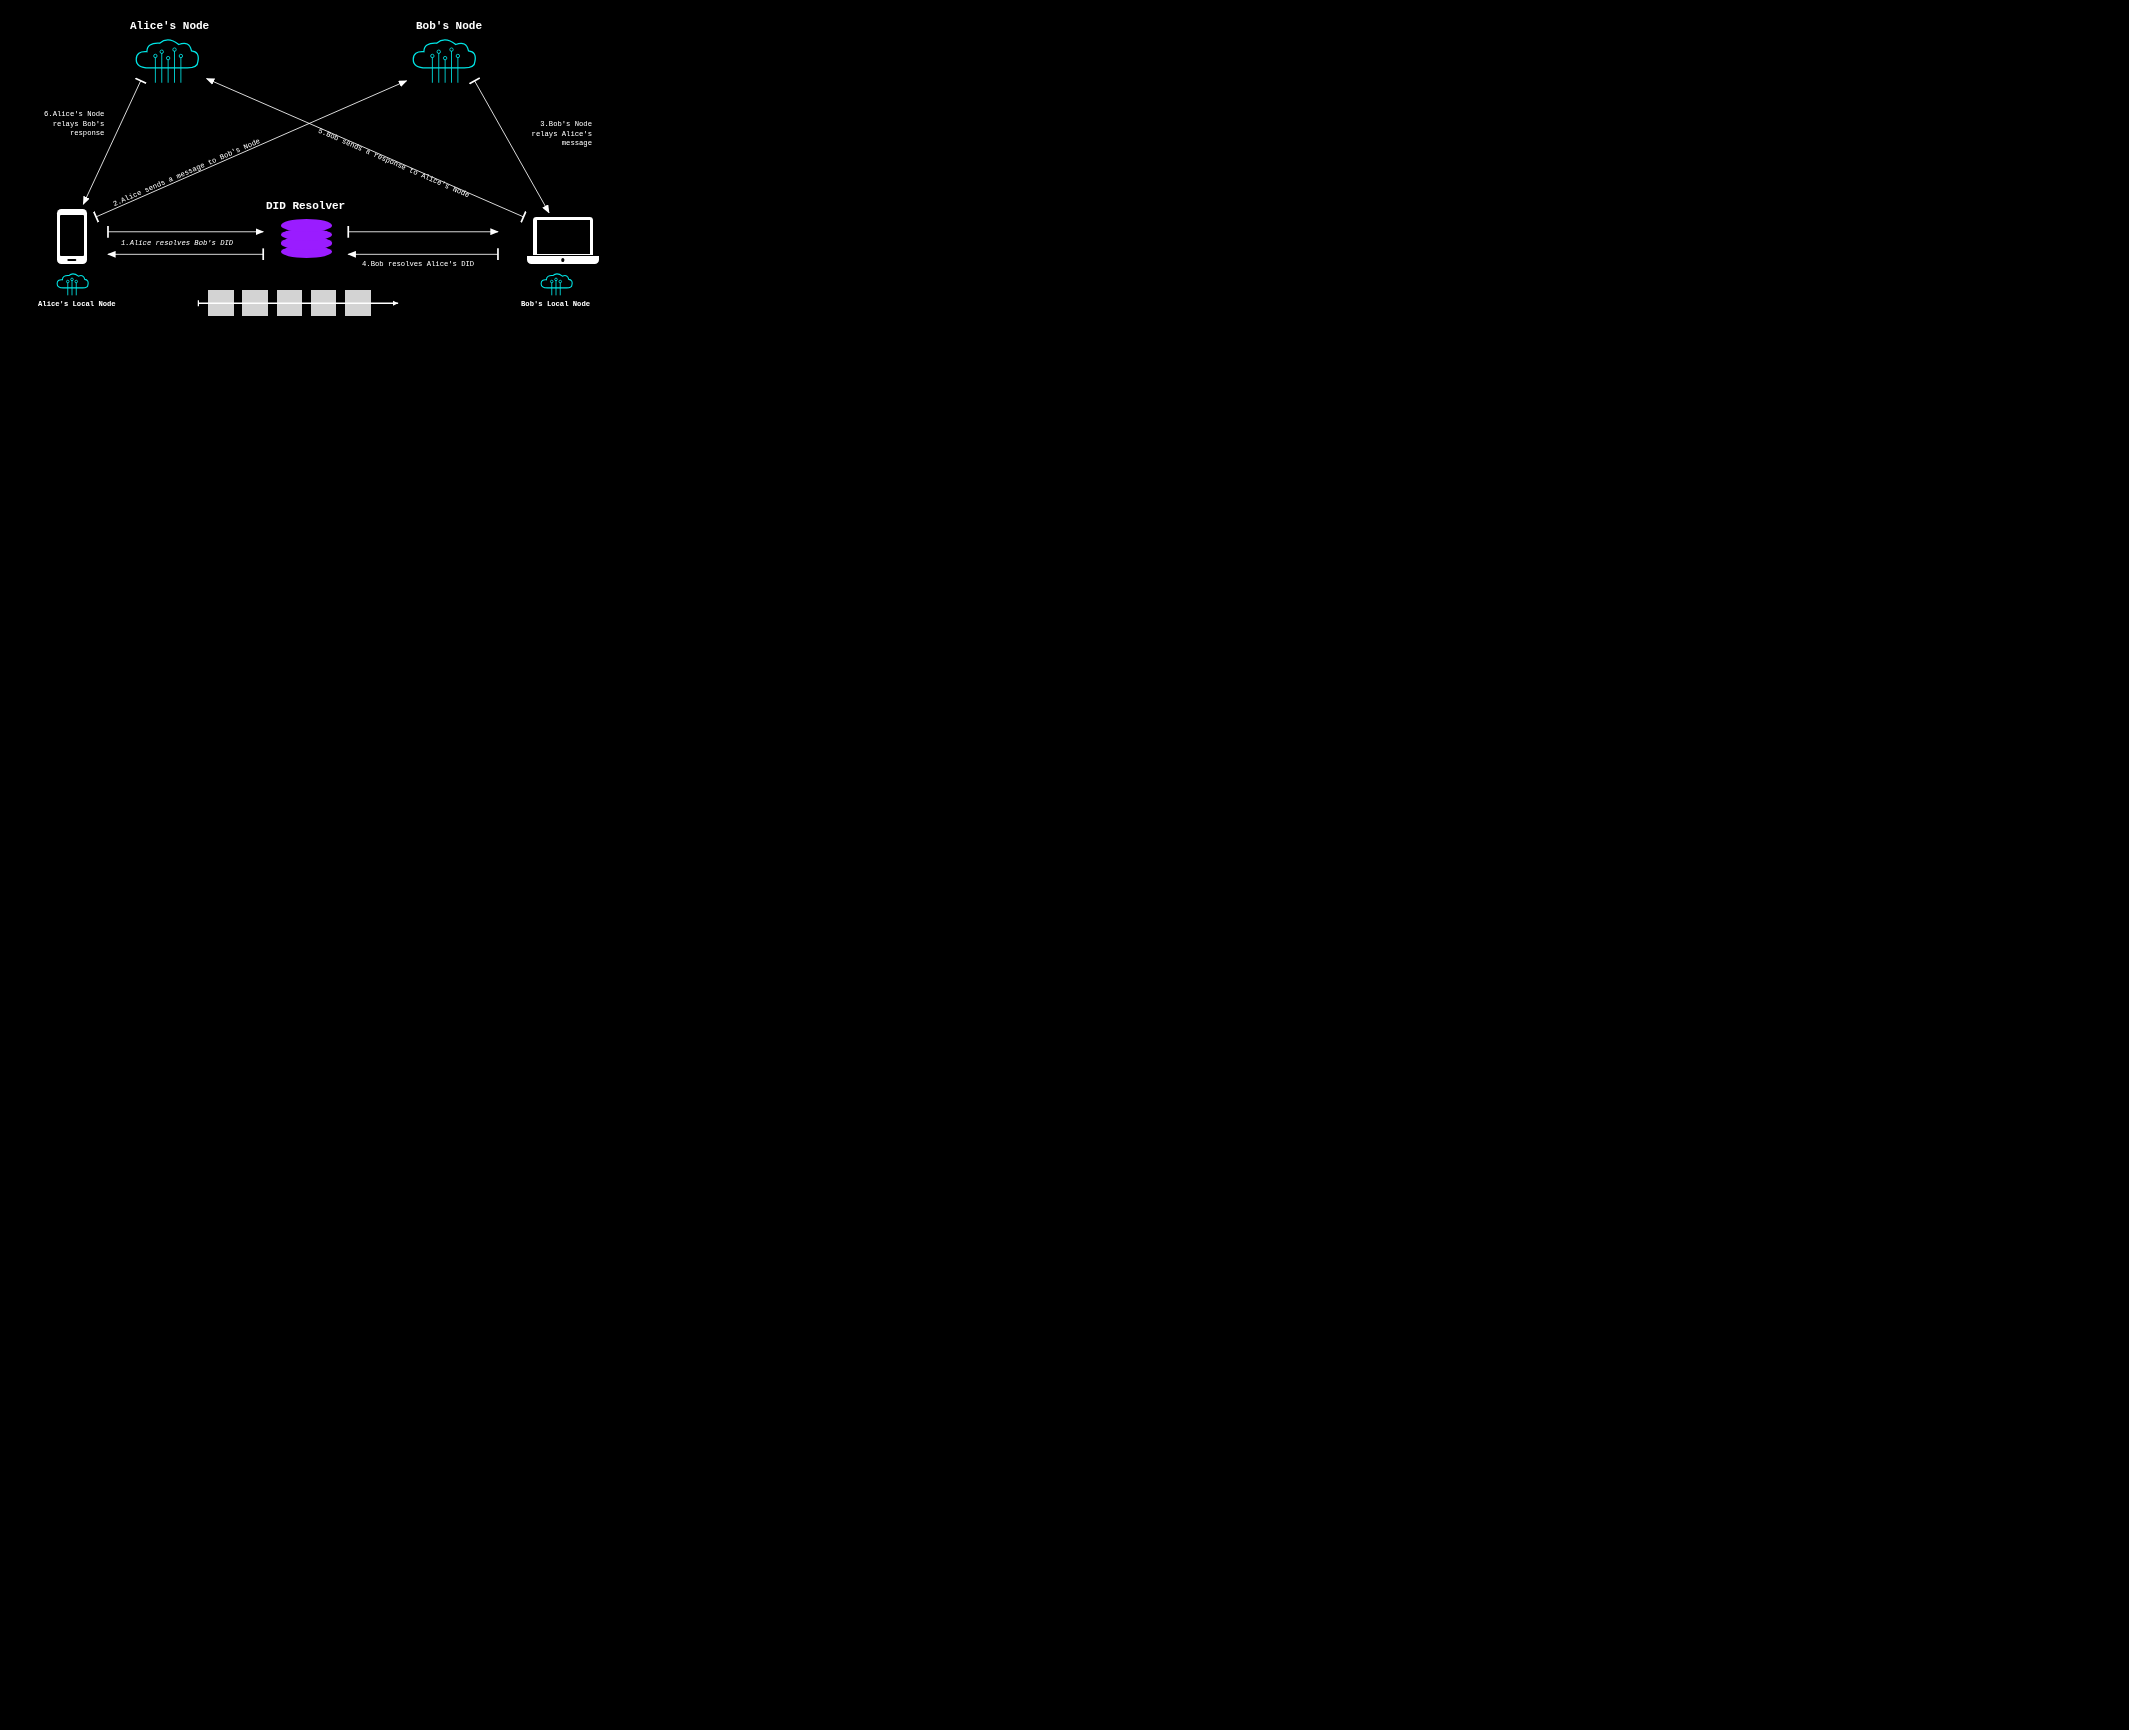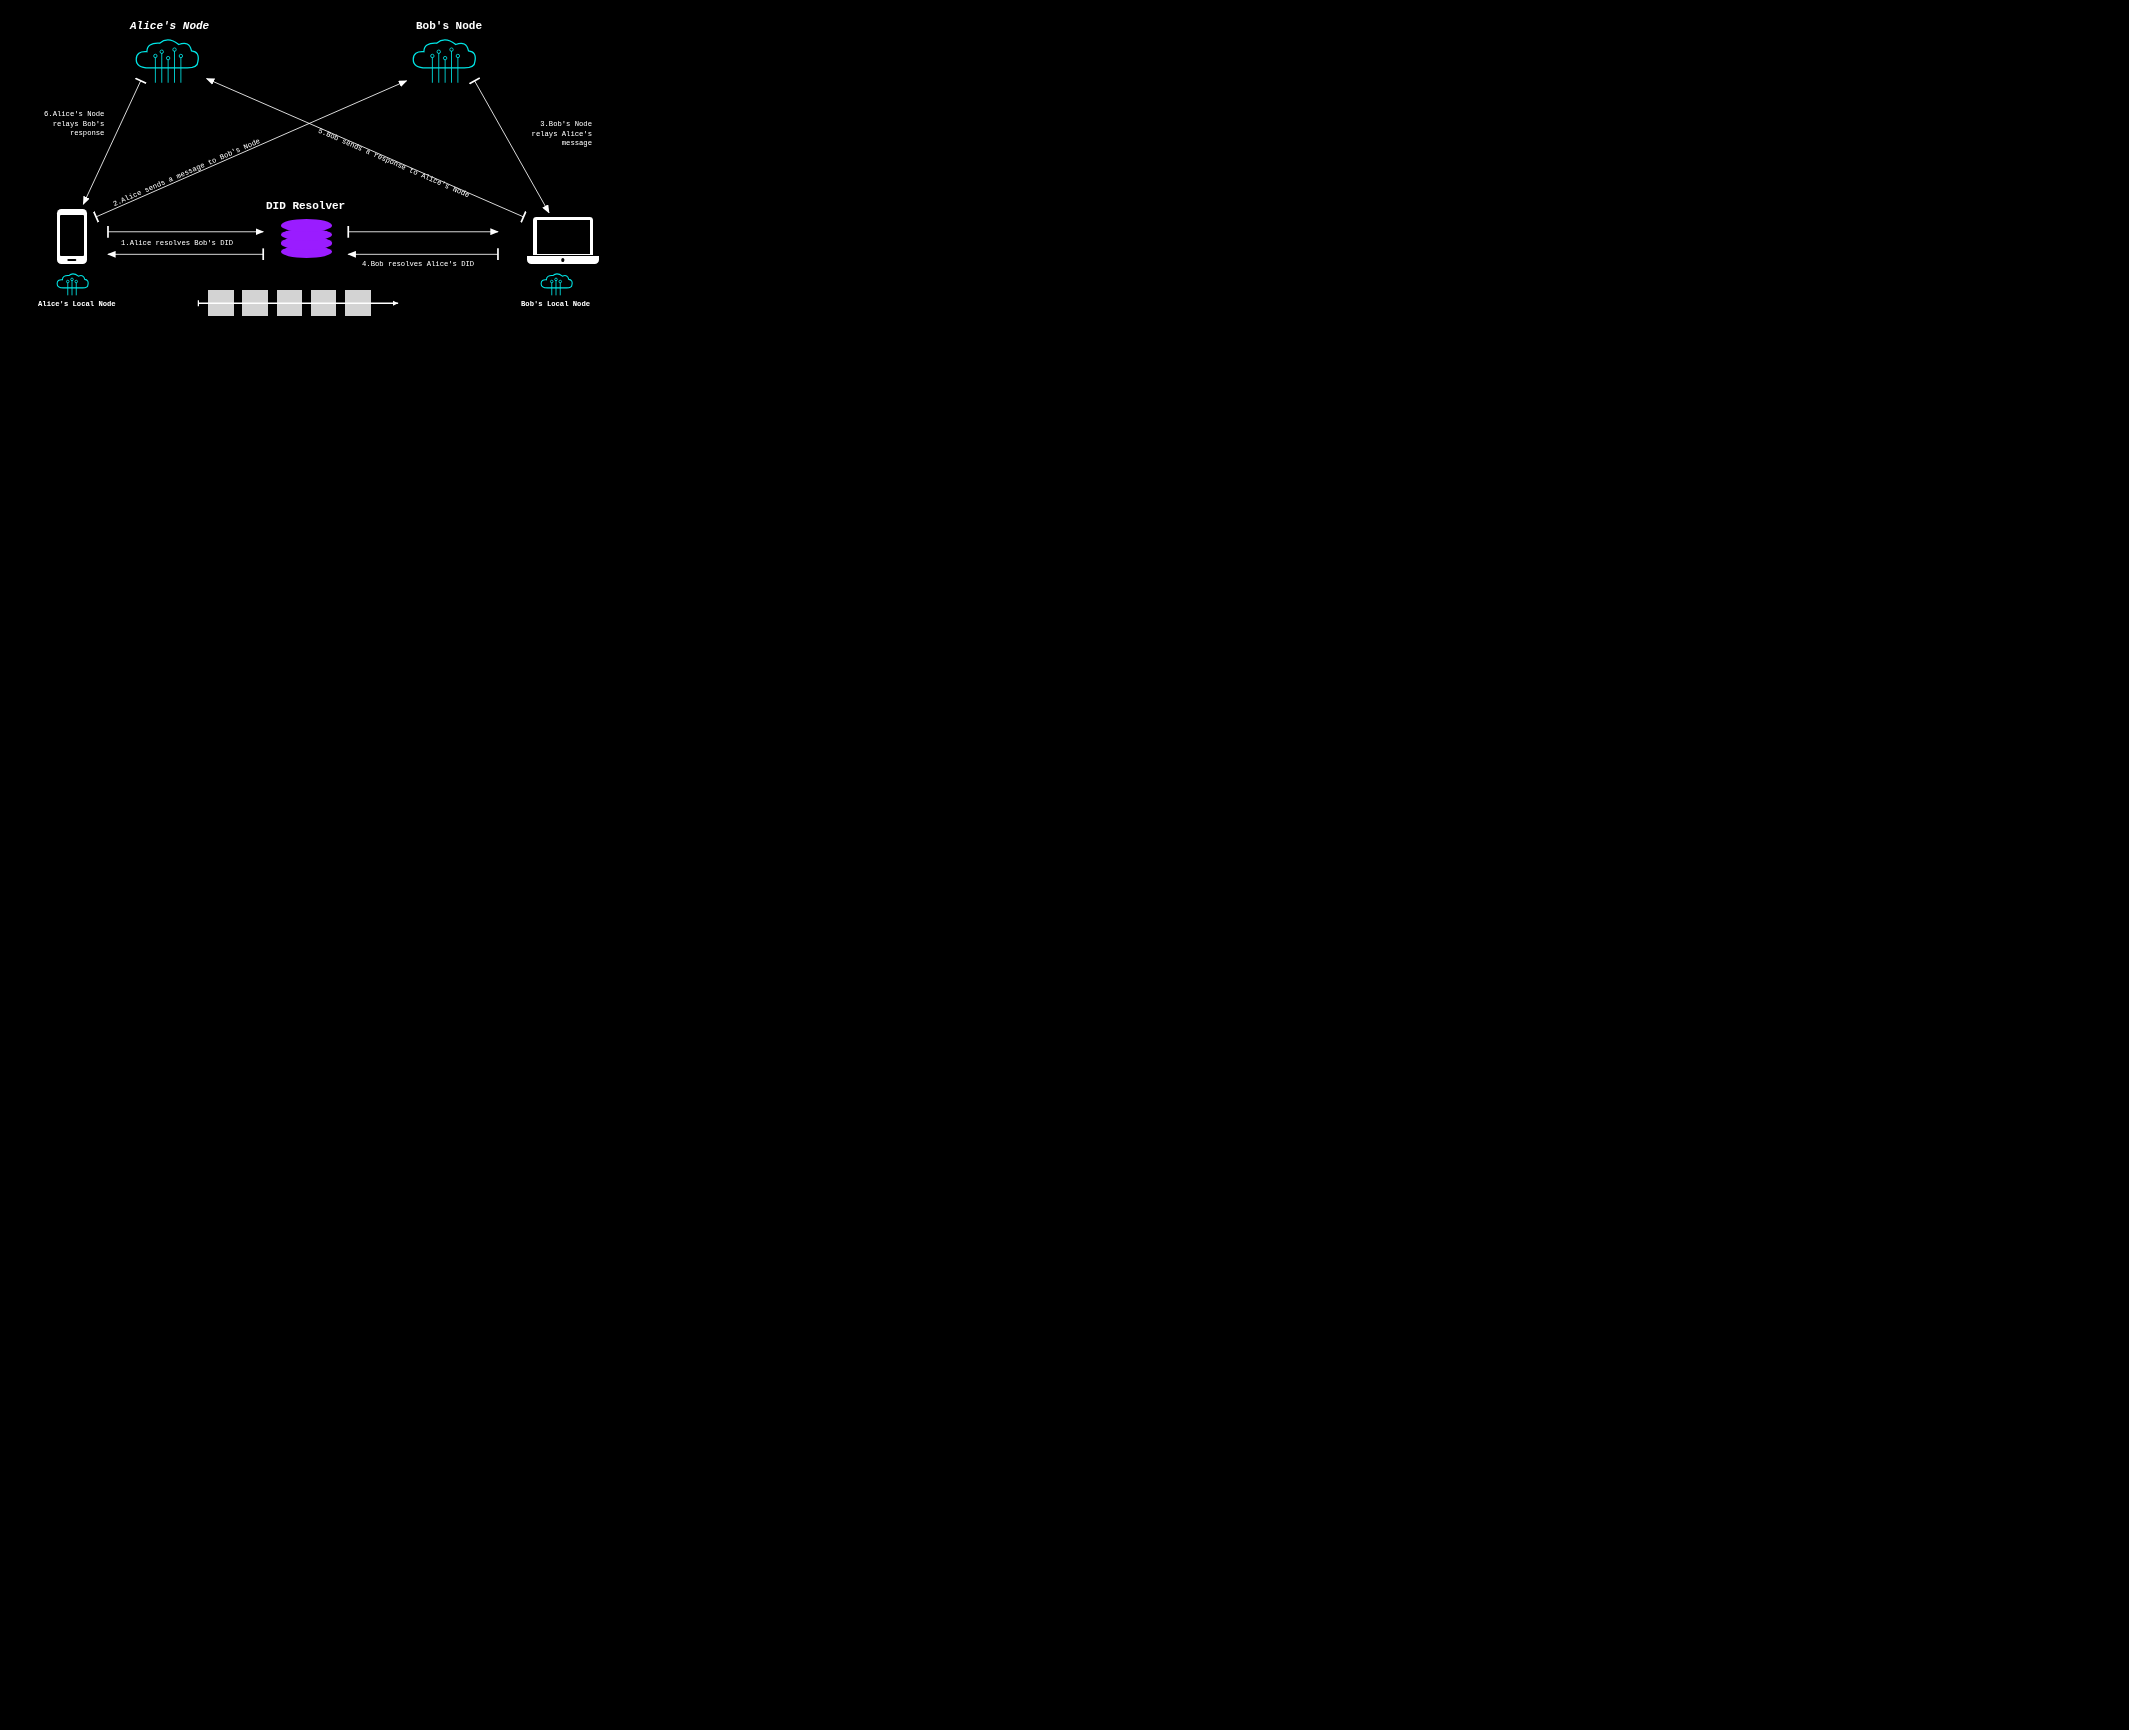--- a/index.html
+++ b/index.html
@@ -178,21 +178,21 @@
     color: #fff;
     white-space: nowrap;
     transform-origin: left bottom;
   }
 </style>
 </head>
 <body>
 
 <div class="diagram">
 
-  <div class="node-label" style="left:130px; top:20.4px;font-style:italic;">Alice's Node</div>
+  <div class="node-label" style="left:130px; top:20.4px;">Alice's Node</div>
   <div class="node-label" style="left:416px; top:20.4px;">Bob's Node</div>
   <div class="node-label" style="left:266px; top:200px;">DID Resolver</div>
 
   <svg class="cloud" style="left:132px; top:38px;" viewBox="0 0 160 110">
     <path d="M40 70 Q10 70 10 50 Q10 30 35 32 Q35 10 65 12 Q85 -5 110 15 Q135 5 140 30 Q160 32 155 55 Q155 70 130 70 Z" fill="none" stroke="#00e5e5" stroke-width="3"></path>
     <g stroke="#00e5e5" stroke-width="2" fill="none">
       <line x1="55" y1="105" x2="55" y2="45"></line>
         <circle cx="55" cy="42" r="4"></circle>
       <line x1="70" y1="105" x2="70" y2="35"></line>
         <circle cx="70" cy="32" r="4"></circle>
@@ -300,17 +300,17 @@
     <line x1="818" y1="545" x2="1170" y2="545" stroke="#fff" stroke-width="2" marker-start="url(#bar)" marker-end="url(#arrowhead)"></line>
     <line x1="1170" y1="598" x2="818" y2="598" stroke="#fff" stroke-width="2" marker-start="url(#bar)" marker-end="url(#arrowhead)"></line>
   </svg>
 
   <div class="step-label multiline" style="left:23.4px; top:110px;">6.Alice's Node relays Bob's response</div>
   <div class="step-label multiline" style="left:511px; top:120px;">3.Bob's Node relays Alice's message</div>
 
   <div class="diag" style="left:115px; top:200px; transform: rotate(-23.5deg);">2.Alice sends a message to Bob's Node</div>
   <div class="diag" style="left:317px; top:126px; transform: rotate(23.5deg);">5.Bob sends a response to Alice's Node</div>
 
-  <div class="step-label" style="left:121px; top:239px;">1.Alice resolves Bob's DID</div>
+  <div class="step-label" style="left:121px; top:239px;font-style:italic;">1.Alice resolves Bob's DID</div>
   <div class="step-label" style="left:362px; top:239px;margin-top:21px;">4.Bob resolves Alice's DID</div>
 
 </div>
 
 
 </body></html>

